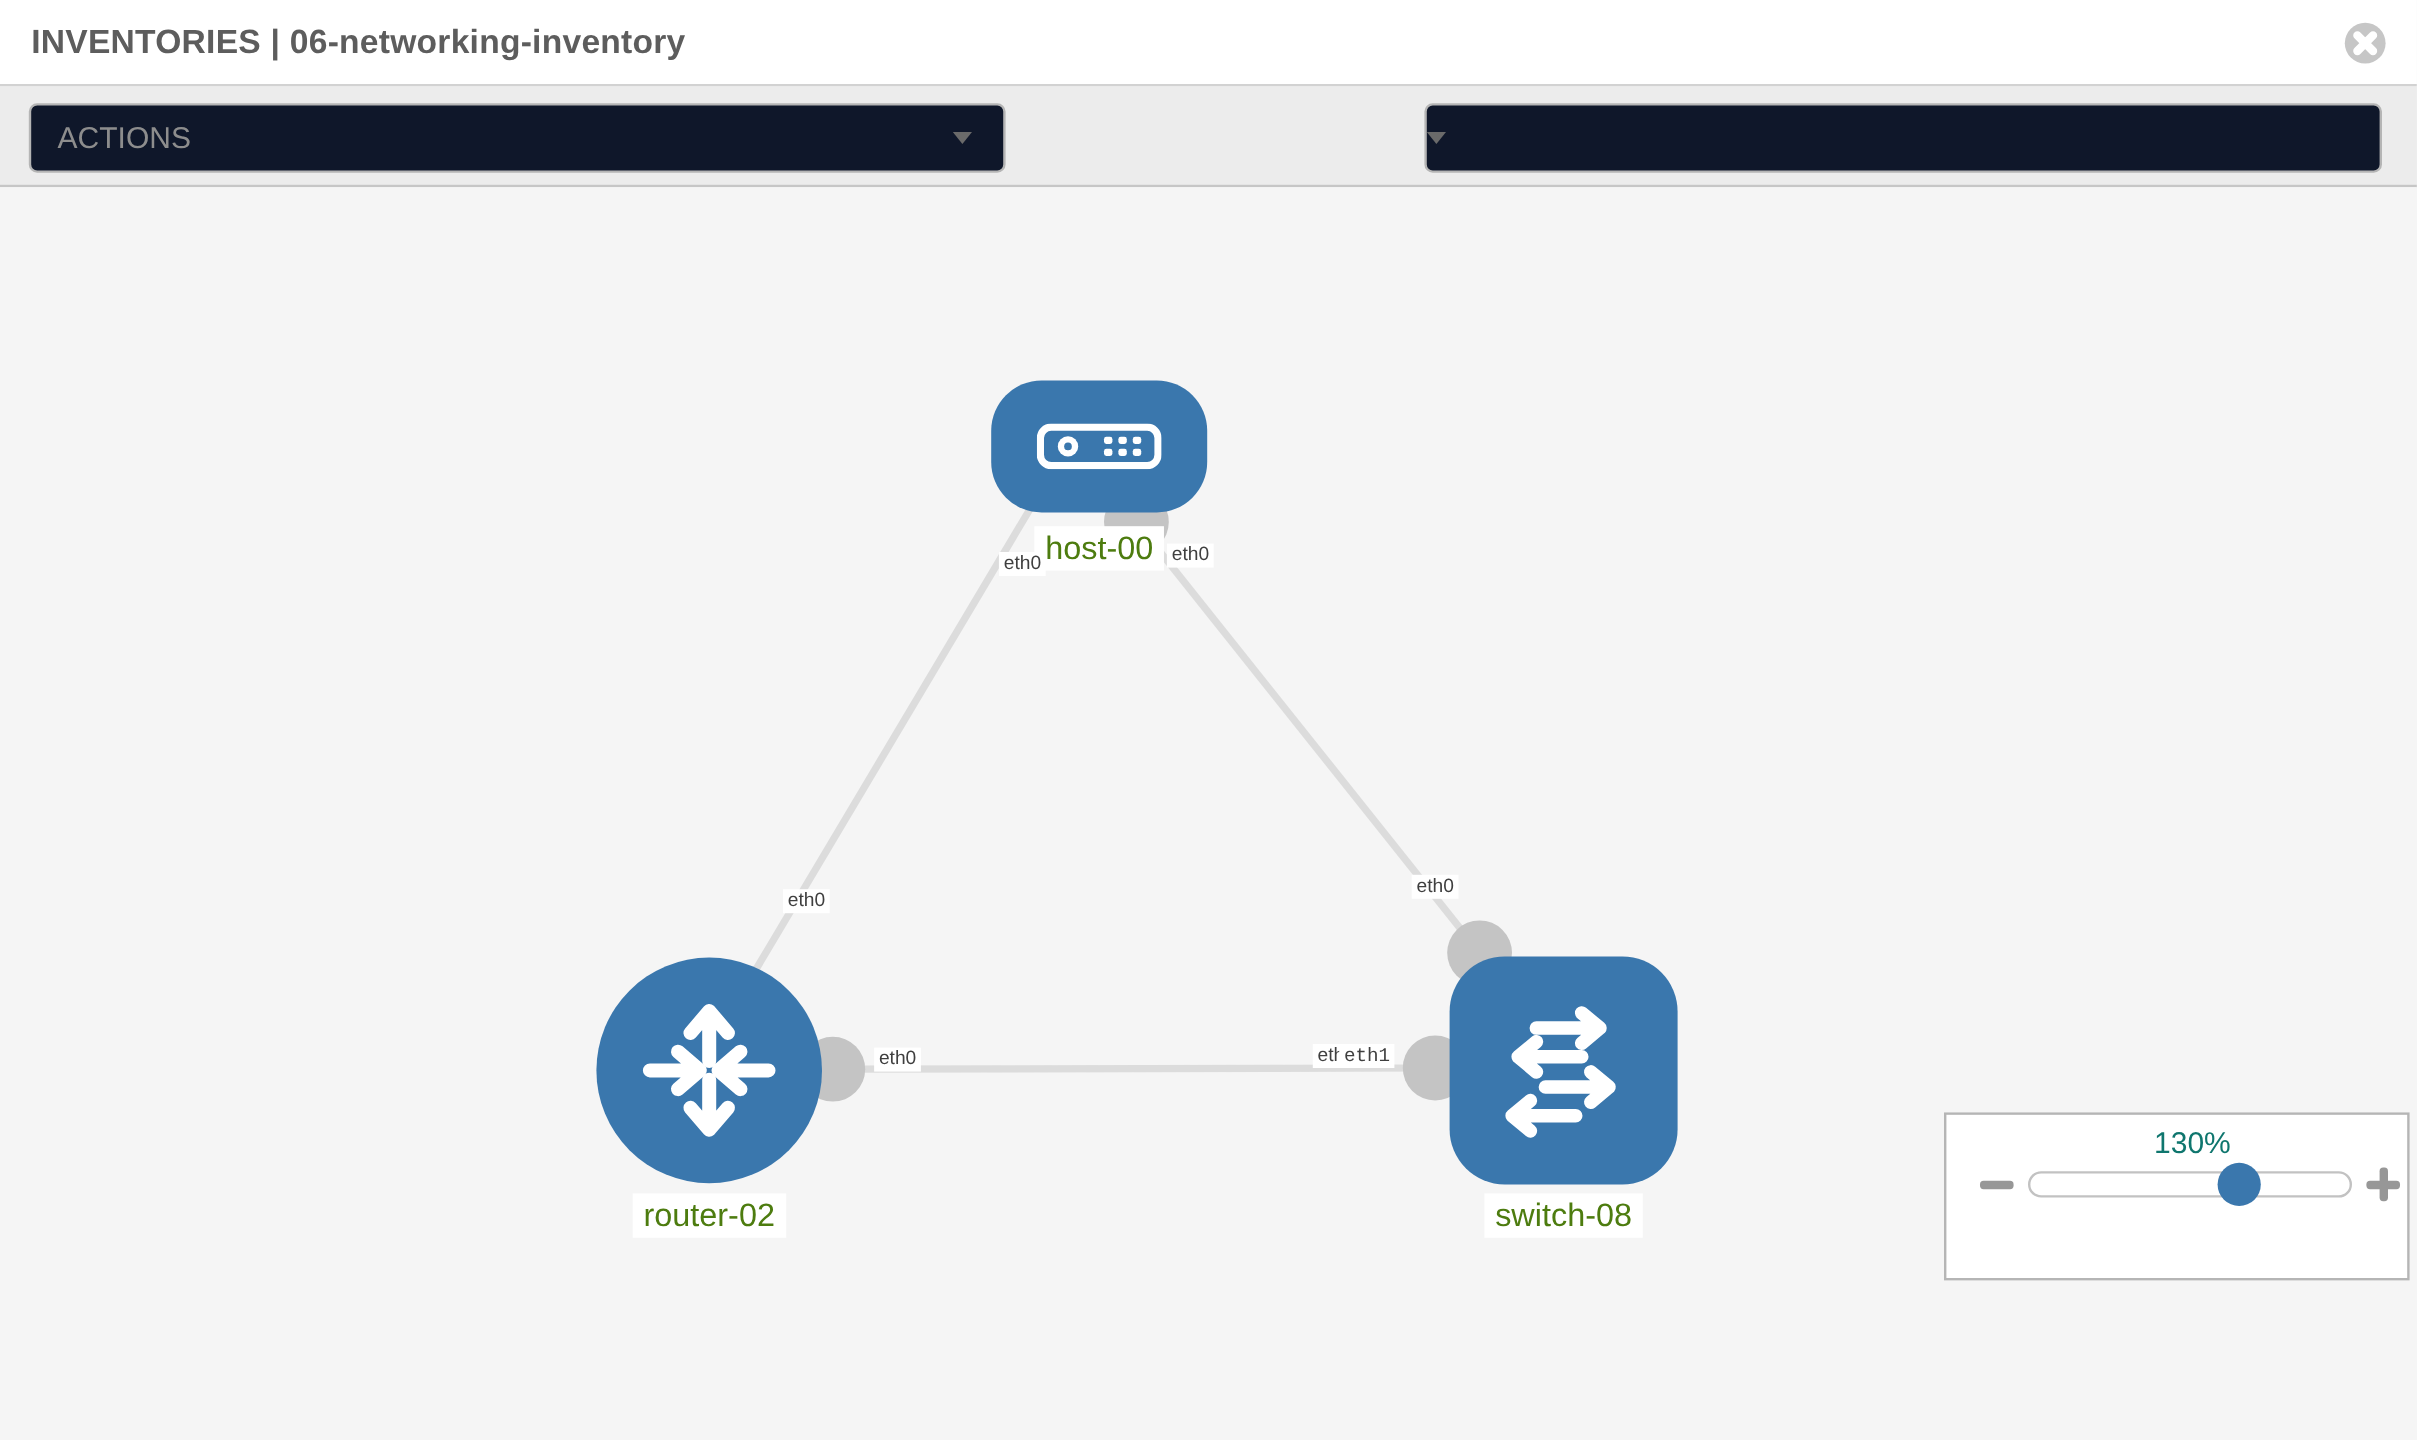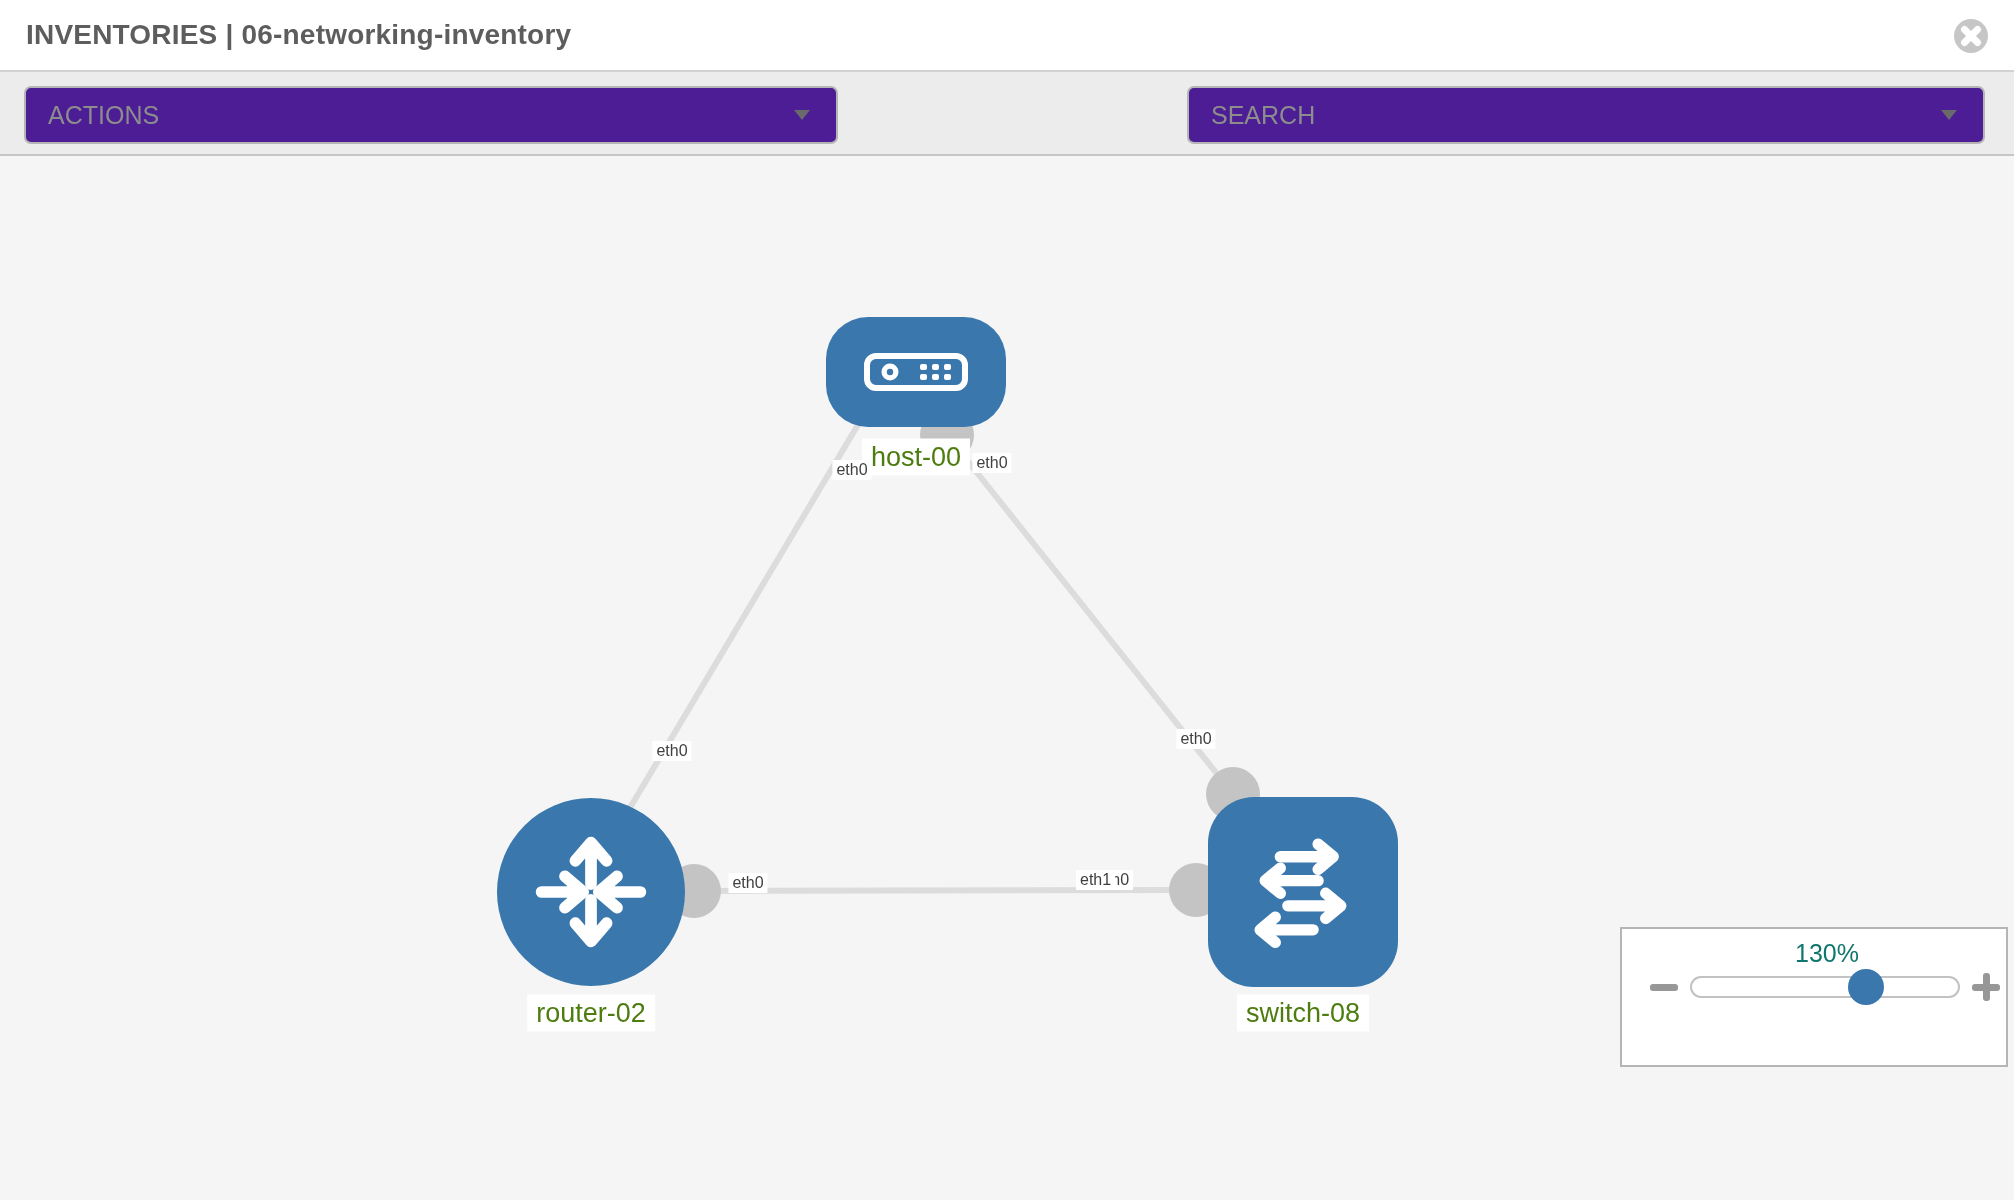--- a/index.html
+++ b/index.html
@@ -16,21 +16,21 @@
     position:absolute;left:26px;top:0;height:70px;line-height:70px;
     font-size:28px;font-weight:700;color:#5d5d5d;letter-spacing:0.2px;
   }
   .close-btn{position:absolute;right:24px;top:17px;width:38px;height:38px;cursor:pointer;}
   
   .toolbar{
     position:absolute;left:0;top:72px;width:2014px;height:84px;background:#ececec;
     border-bottom:2px solid #c6c6c6;box-sizing:border-box;
   }
   .select-box{
-    position:absolute;top:14px;height:58px;background:#4c1d95;
+    position:absolute;top:14px;height:58px;background:#0f172a;
     border:2px solid #b5b5b5;border-radius:7px;box-sizing:border-box;
     display:flex;align-items:center;cursor:pointer;
   }
   .select-box .sel-label{
     flex:1;padding-left:22px;font-size:25px;color:#8d8d8d;
     white-space:nowrap;overflow:hidden;
   }
   .caret{
     width:0;height:0;border-left:8px solid transparent;border-right:8px solid transparent;
     border-top:10px solid #6a6a6a;margin-right:26px;
@@ -100,21 +100,20 @@
       <g transform="rotate(40 12 12)" fill="#696969">
         <path d="M12 0.8 a4.6 4.6 0 1 0 0 9.2 a4.6 4.6 0 0 0 0 -9.2 z M12 3.4 a2 2 0 1 1 0 4 a2 2 0 0 1 0 -4 z"></path>
         <rect x="10.5" y="9.6" width="3" height="12.6" rx="1"></rect>
         <rect x="13" y="14.6" width="3.6" height="2.4" rx="0.8"></rect>
         <rect x="13" y="18.4" width="3.6" height="2.4" rx="0.8"></rect>
       </g>
     </svg>
   </div>
 
   <div class="select-box" style="left:1187px;width:798px;">
-    <span class="sel-label">SEARCH</span>
     <span class="caret"></span>
   </div>
 </div>
 
 <div class="canvas">
 
   <svg class="net-svg" width="2014" height="1044" viewBox="0 156 2014 1044">
 
     <line x1="862" y1="418" x2="612" y2="838" stroke="#dcdcdc" stroke-width="6"></line>
     <line x1="947" y1="435" x2="1233" y2="794" stroke="#dcdcdc" stroke-width="6"></line>
@@ -168,21 +167,21 @@
   <div class="node-label" style="left:591px;top:857px;">router-02</div>
   <div class="node-label" style="left:1303px;top:857px;">switch-08</div>
 
   <div class="iface-label" style="left:852px;top:314px;">eth0</div>
   <div class="iface-label" style="left:992px;top:307px;">eth0</div>
   <div class="iface-label" style="left:672px;top:595px;">eth0</div>
   <div class="iface-label" style="left:1196px;top:583px;">eth0</div>
   <div class="iface-label" style="left:748px;top:727px;">eth0</div>
 
   <div class="iface-label abspos" style="left:1094px;top:714px;">eth0</div>
-  <div class="iface-label abspos" style="left:1076px;top:714px;">eth1</div>
+  <div class="iface-label abspos" style="left:1116px;top:714px;font-family:Liberation Mono, monospace;">eth1</div>
 </div>
 
 <div class="zoom-panel">
   <div class="zoom-level">130%</div>
   <div class="zoom-minus"></div>
   <div class="zoom-track"></div>
   <div class="zoom-knob"></div>
   <div class="zoom-plus"></div>
 </div>
 

